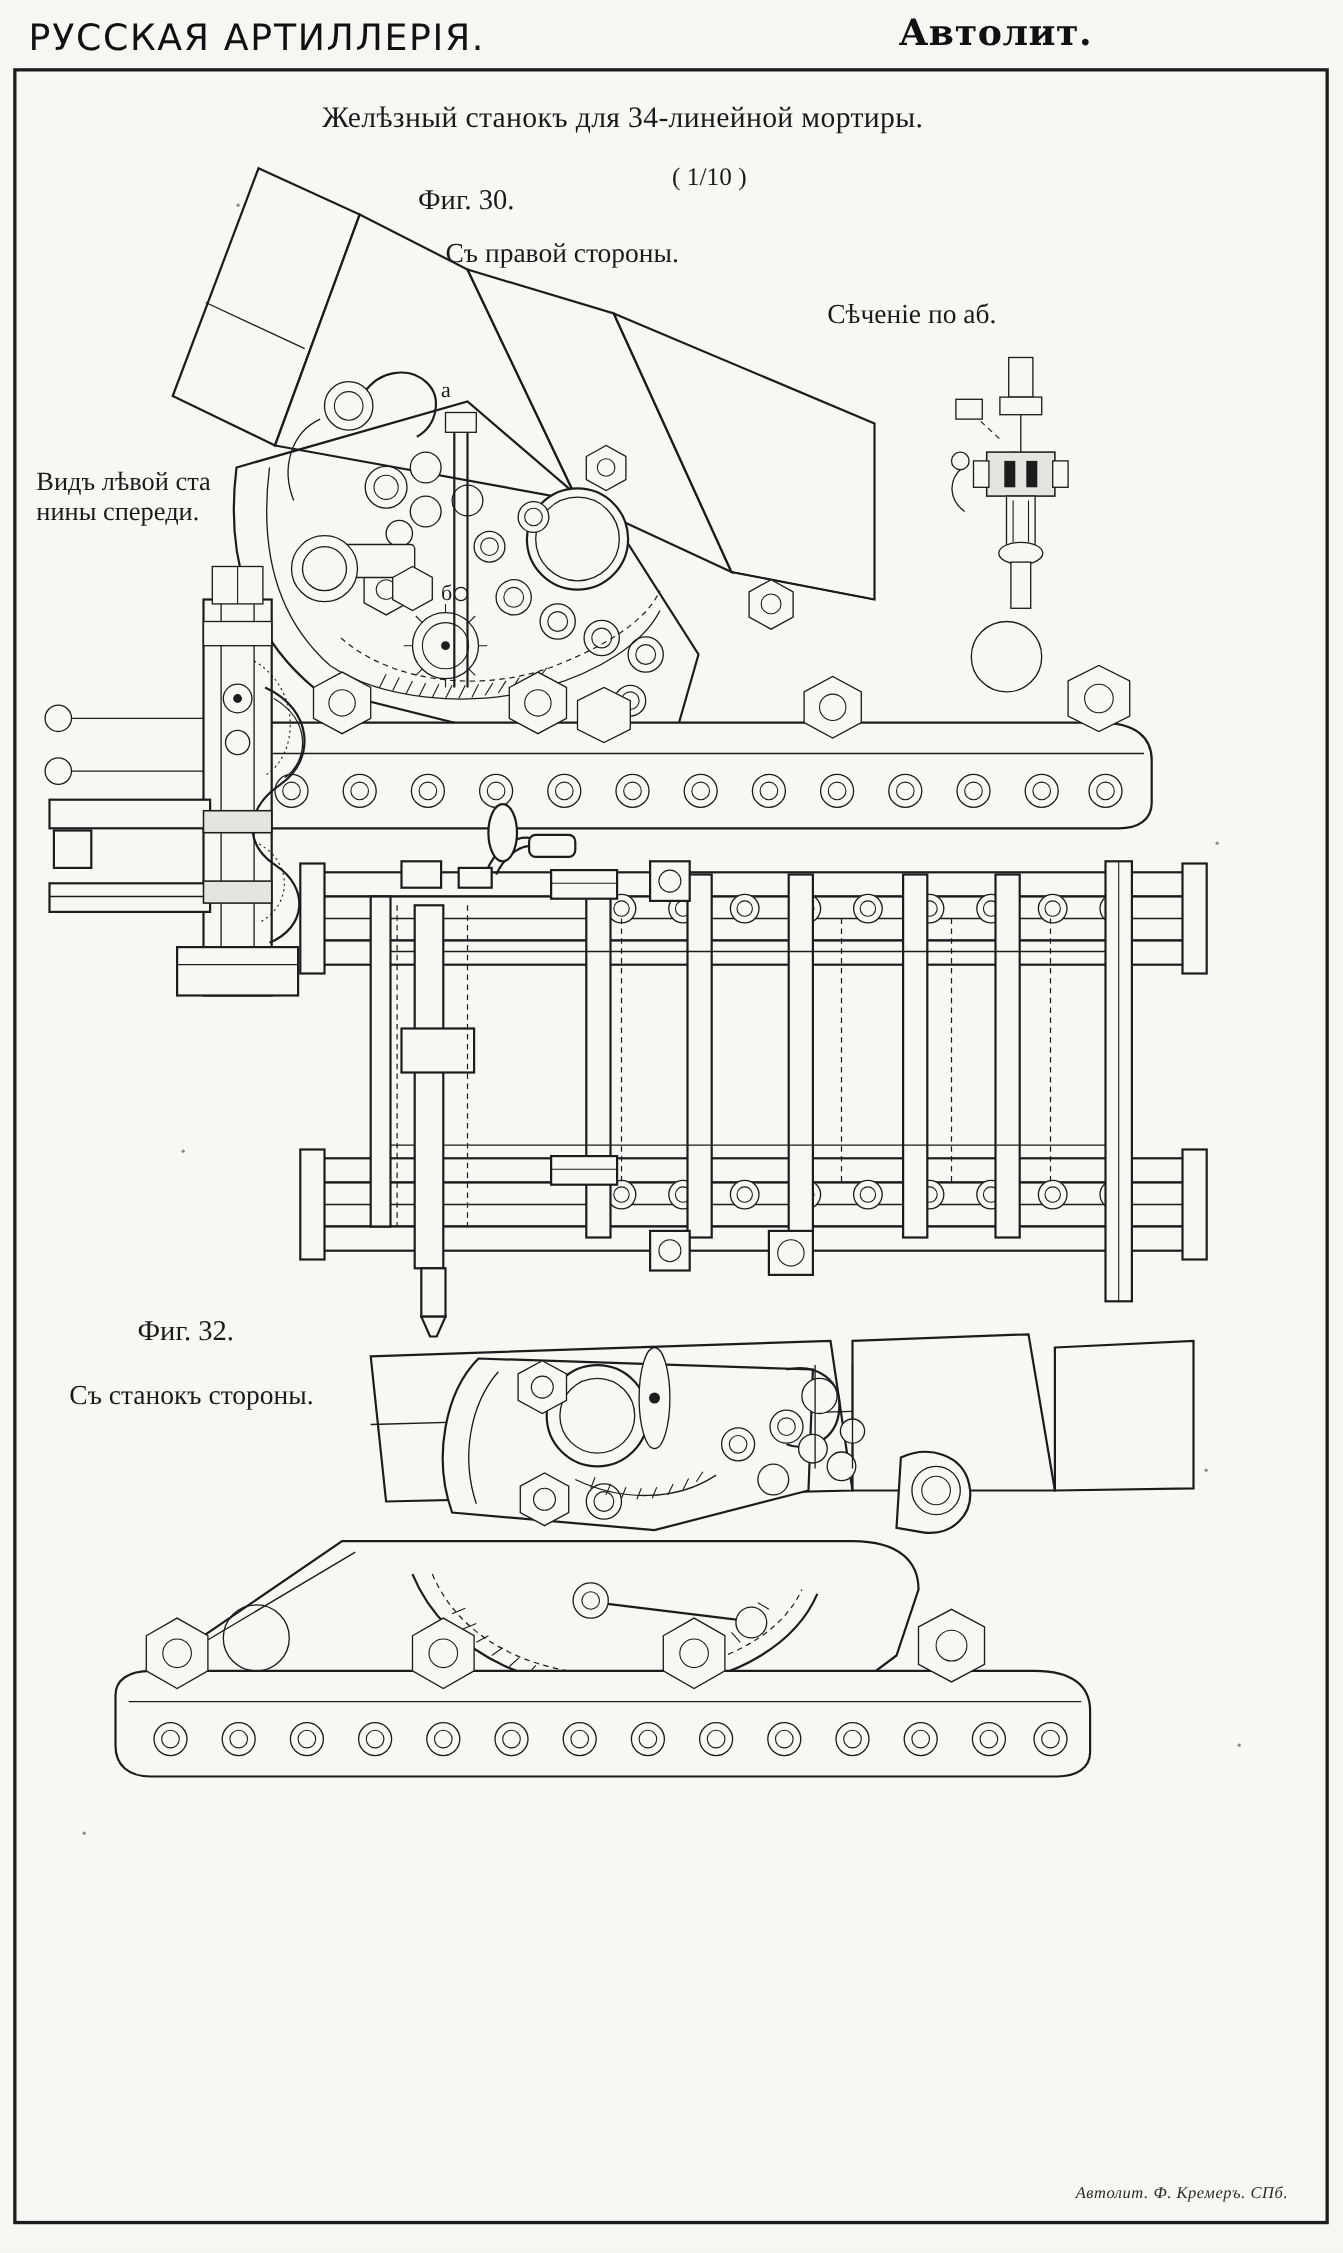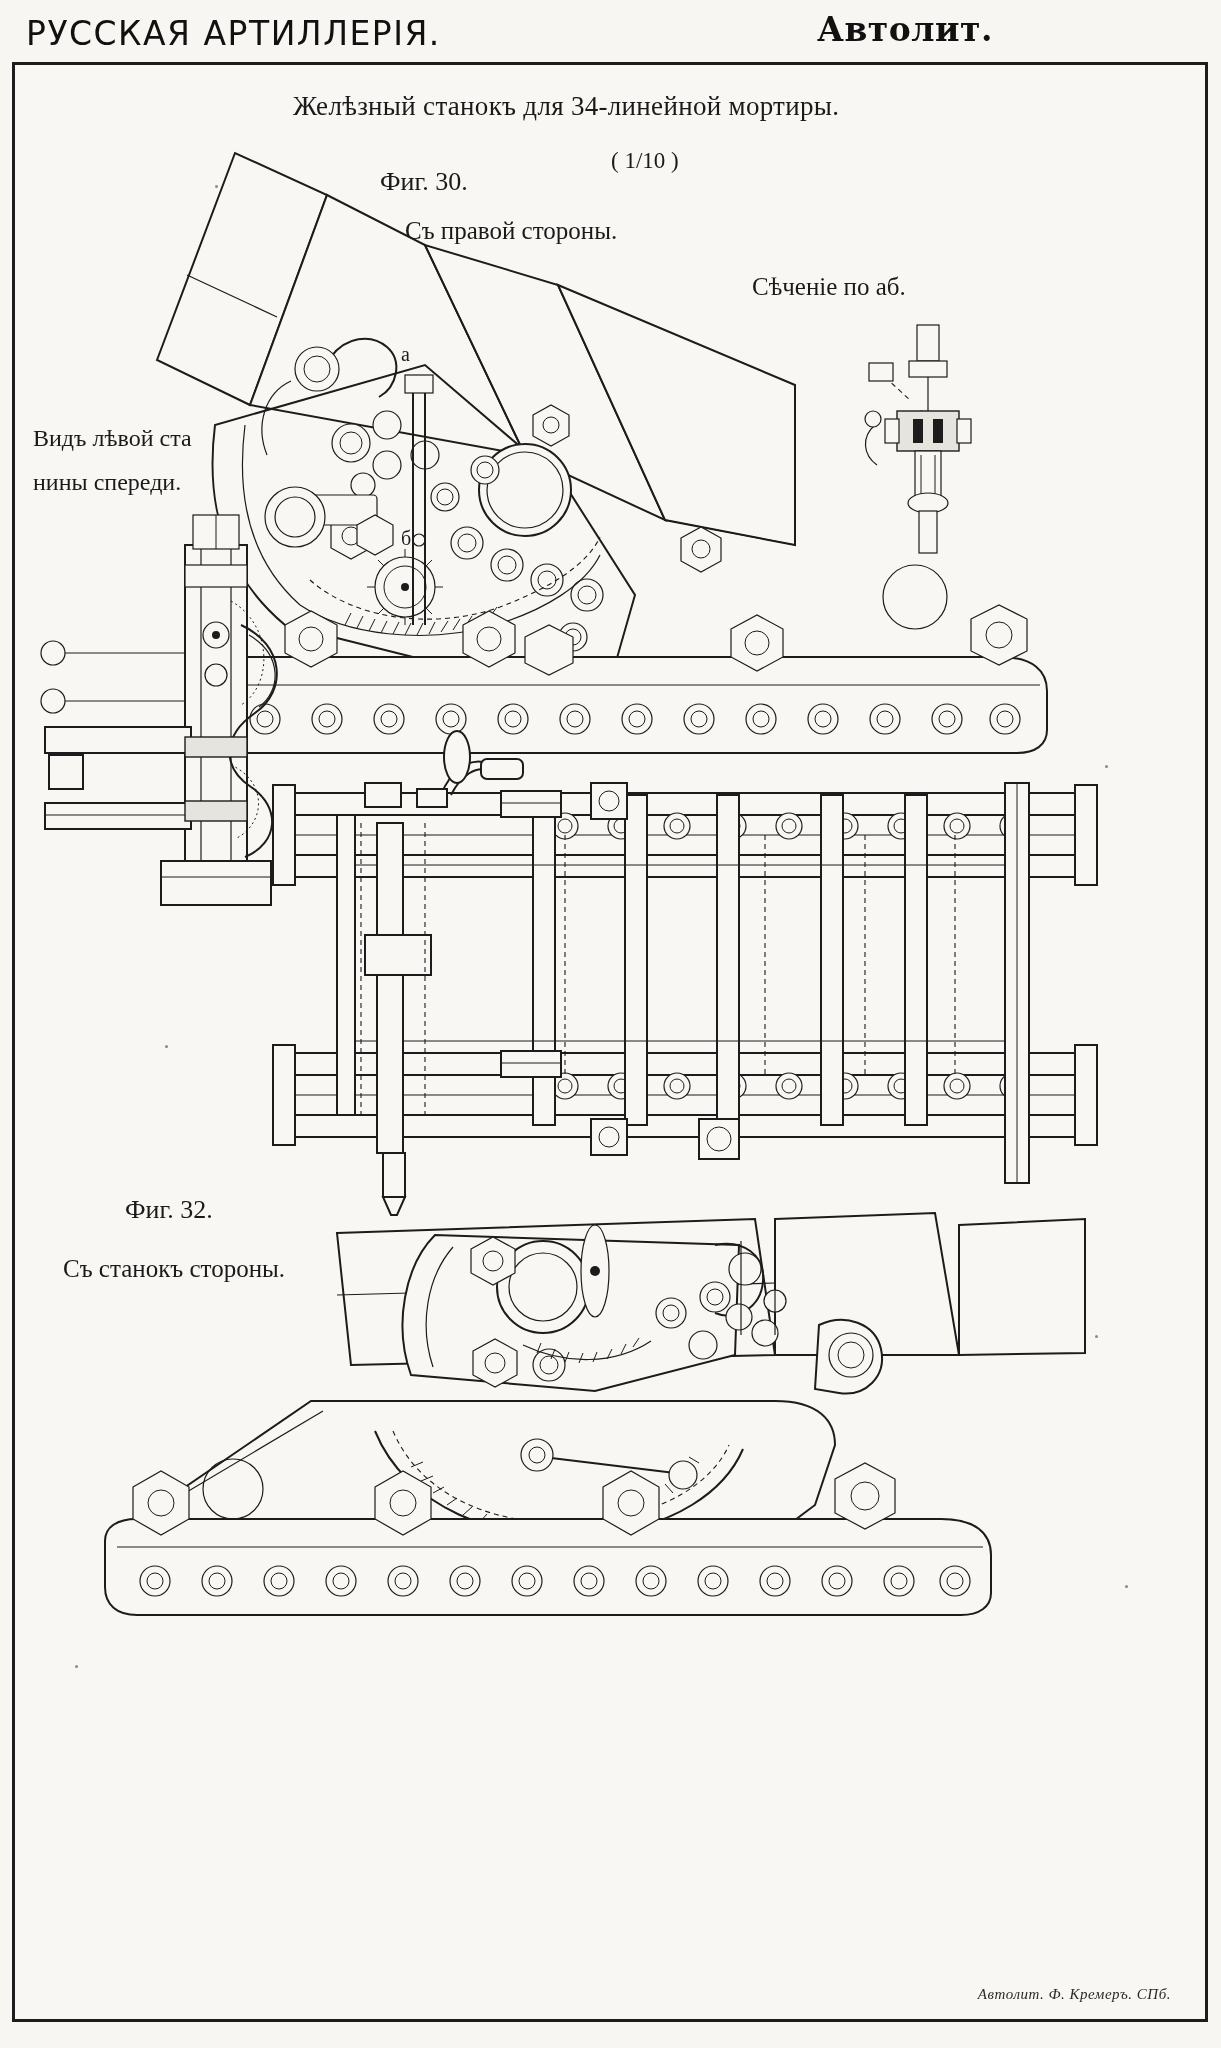--- a/index.html
+++ b/index.html
@@ -113,21 +113,21 @@
   <div class="frame">
 
     <div class="label lbl-main" style="left:278px; top:26px;">Желѣзный станокъ для 34-линейной мортиры.</div>
     <div class="label lbl-scale" style="left:552px; top:83px;">( 1/10 )</div>
     <div class="label lbl-fig" style="left:365px; top:90px;margin-top:12px;">Фиг. 30.</div>
     <div class="label lbl-sub" style="left:390px; top:152px;">Съ правой стороны.</div>
 
     <div class="label lbl-sub" style="left:737px; top:208px;">Сѣченіе по аб.</div>
 
     <div class="label lbl-small" style="left:18px; top:360px;">Видъ лѣвой ста</div>
-    <div class="label lbl-small" style="left:18px; top:404px;">нины спереди.</div>
+    <div class="label lbl-small" style="left:18px; top:388px;">нины спереди.</div>
 
     <div class="label lbl-fig" style="left:505px; top:616px;">Фиг. 31.</div>
     <div class="label lbl-fig" style="left:600px; top:616px;">Планъ.</div>
 
     <div class="label lbl-fig" style="left:110px; top:1130px;">Фиг. 32.</div>
     <div class="label lbl-sub" style="left:48px; top:1190px;">Съ станокъ стороны.</div>
 
     <div class="credit">Автолит. Ф. Кремеръ. СПб.</div>
 
     <div class="speck" style="left:200px; top:120px;"></div>

